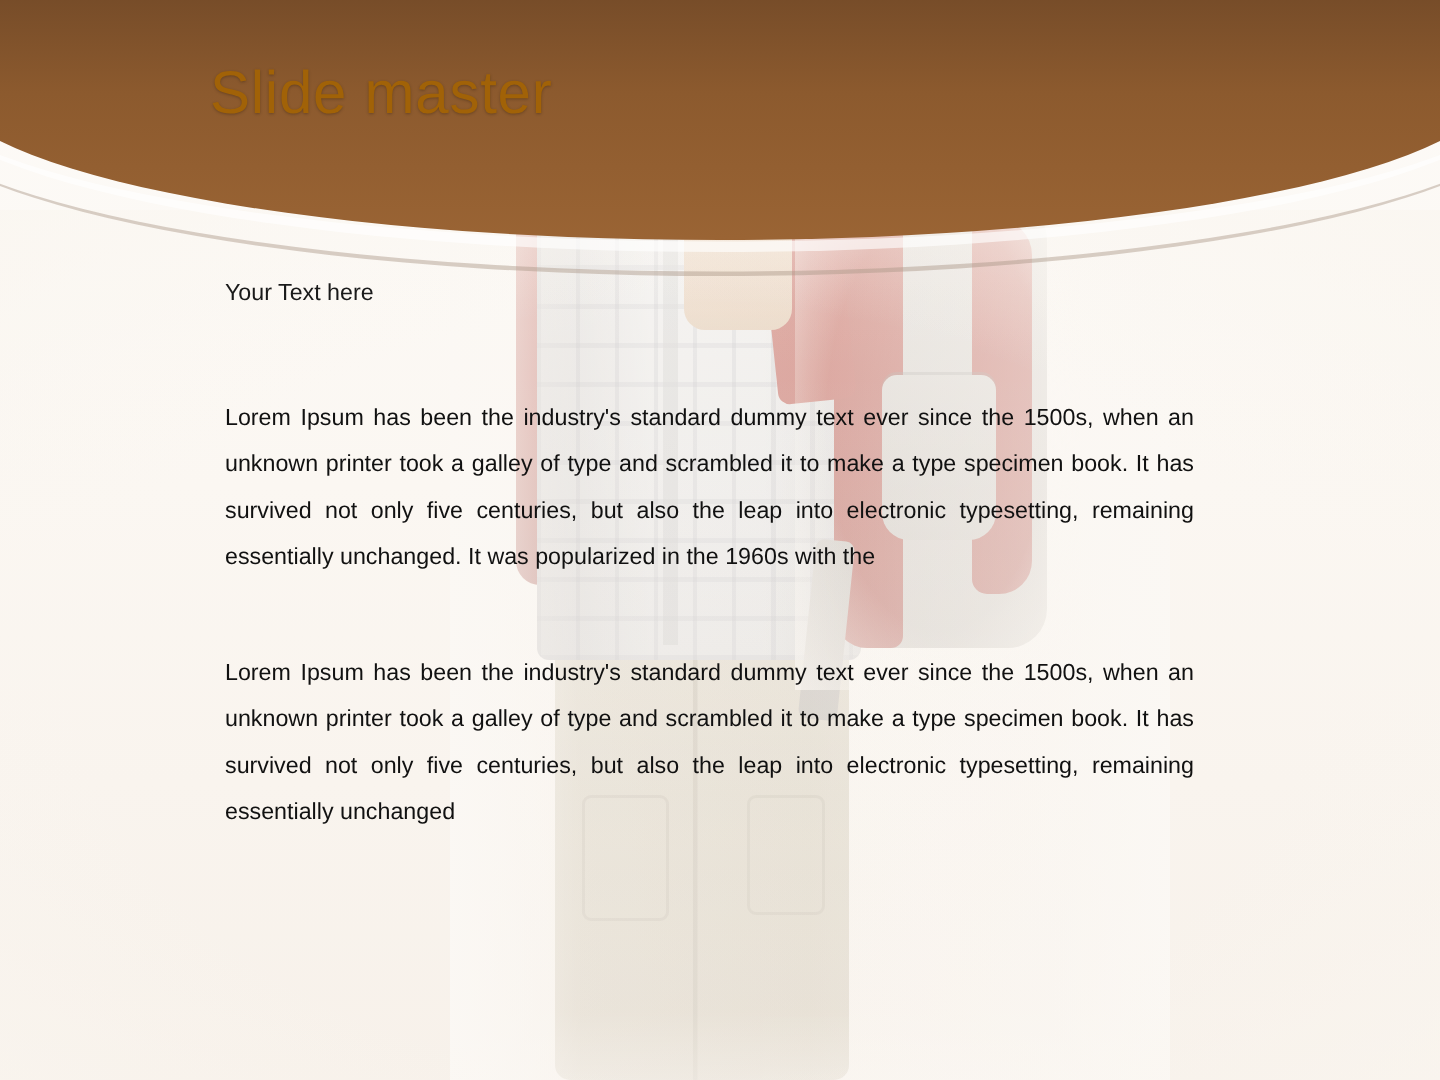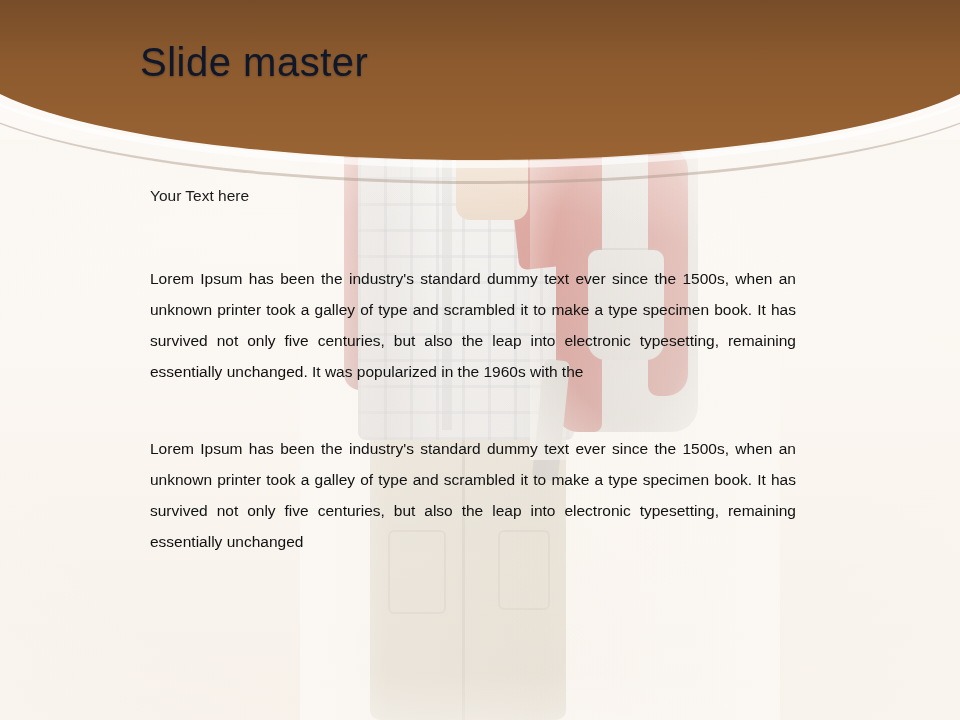--- a/index.html
+++ b/index.html
@@ -214,21 +214,21 @@
       linear-gradient(90deg, rgba(251,248,244,0.95) 0%, rgba(251,248,244,0.25) 18%, rgba(251,248,244,0.15) 50%, rgba(251,248,244,0.45) 82%, rgba(251,248,244,0.95) 100%),
       linear-gradient(180deg, rgba(251,248,244,0.15) 0%, rgba(251,248,244,0.0) 30%, rgba(251,248,244,0.25) 92%, rgba(251,248,244,0.6) 100%);
     pointer-events: none;
   }
 
   
   .title {
     position: absolute;
     left: 140px; top: 40px;
     font-size: 40px;
-    color: #0f172a;
+    color: #a16207;
     letter-spacing: 0.5px;
     font-weight: normal;
     line-height: 1.1;
     text-shadow: 0 1px 2px rgba(0,0,0,0.25);
     white-space: nowrap;
   }
 
   .body-area {
     position: absolute;
     left: 150px; top: 172px;

